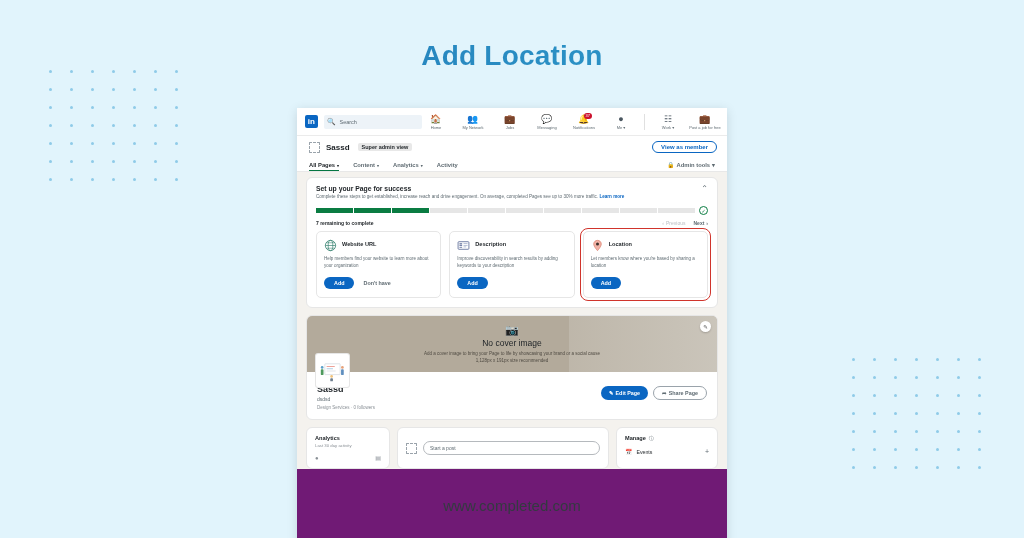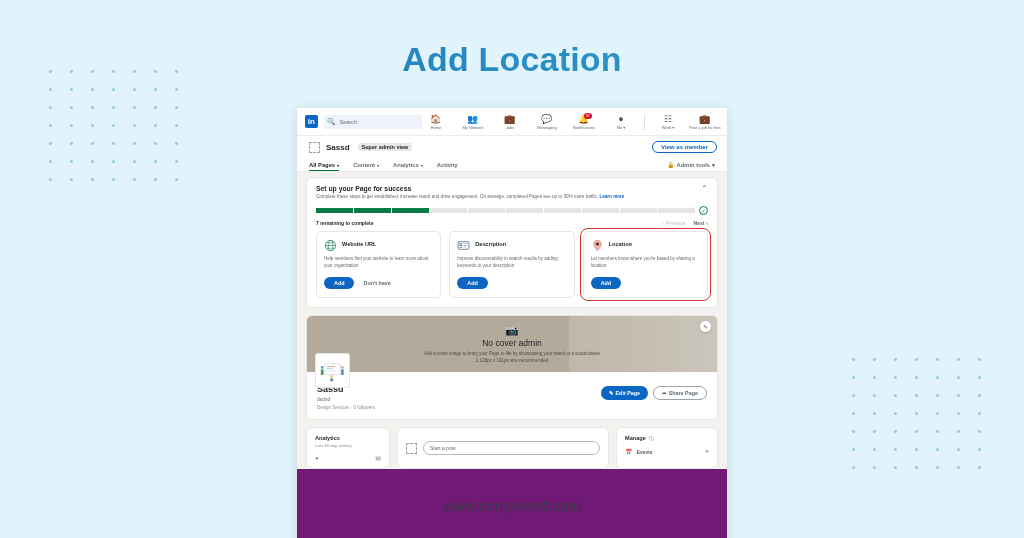--- a/index.html
+++ b/index.html
@@ -20,21 +20,21 @@
     content: ""; width: 3px; height: 3px; border-radius: 50%;
     background: #8fcbe8;
   }
   #dots-left  { left: 40px; top: 62px;  grid-template-columns: repeat(7, 21px); }
   #dots-right { left: 843px; top: 350px; grid-template-columns: repeat(7, 21px); }
 
   
   .page-title {
     position: absolute; top: 40px; left: 0; width: 1024px;
     text-align: center;
-    font-size: 34px; font-weight: bold; letter-spacing: .2px;
+    font-size: 28px; font-weight: bold; letter-spacing: .2px;
     background: linear-gradient(90deg,#1f6fb2 0%, #2a8fc4 55%, #3aa3d0 100%);
     -webkit-background-clip: text; background-clip: text;
     -webkit-text-fill-color: transparent; color: #2a84bd; text-decoration: underline;
   }
 
   
   .footer-url {
     position: absolute; bottom: 24px; left: 0; width: 1024px;
     text-align: center; font-size: 15px; color: #333a40;
   }
@@ -524,21 +524,21 @@
           </div>
         </div>
 
       </div>
     </div>
 
     <div class="profile-card">
       <div class="cover">
         <div class="cover-inner">
           <div class="cam-icon">📷</div>
-          <div class="cover-title">No cover admin</div>
+          <div class="cover-title">No cover image</div>
           <div class="cover-desc">Add a cover image to bring your Page to life by showcasing your brand or a social cause</div>
           <div class="cover-dim">1,128px x 191px size recommended</div>
         </div>
         <div class="cover-edit">✎</div>
       </div>
 
       <div class="page-logo">
         <svg viewBox="0 0 60 48" width="27" height="22">
           <rect x="13" y="8" width="34" height="24" rx="1" fill="#ffffff" stroke="#c3ccd6" stroke-width="1.2"></rect>
           <line x1="17" y1="14" x2="35" y2="14" stroke="#e36b5c" stroke-width="1.4"></line>

